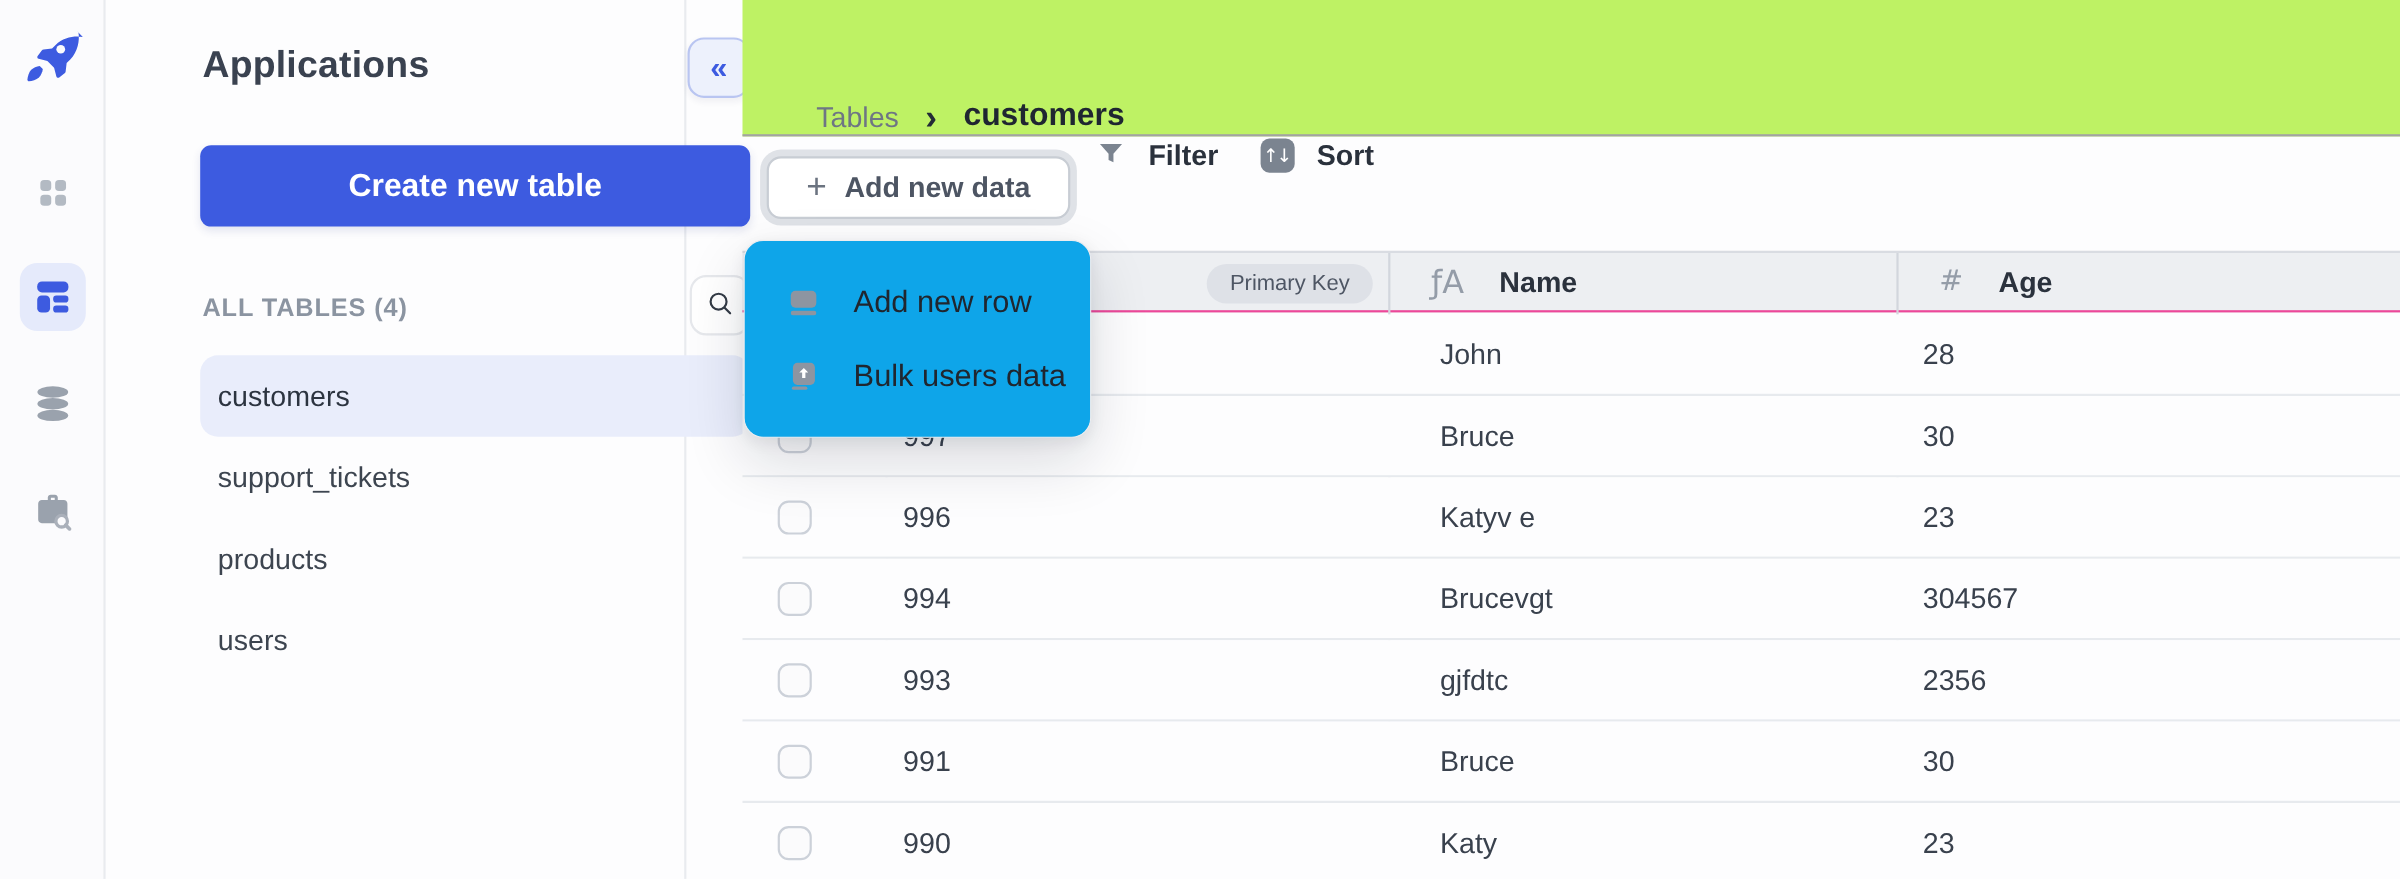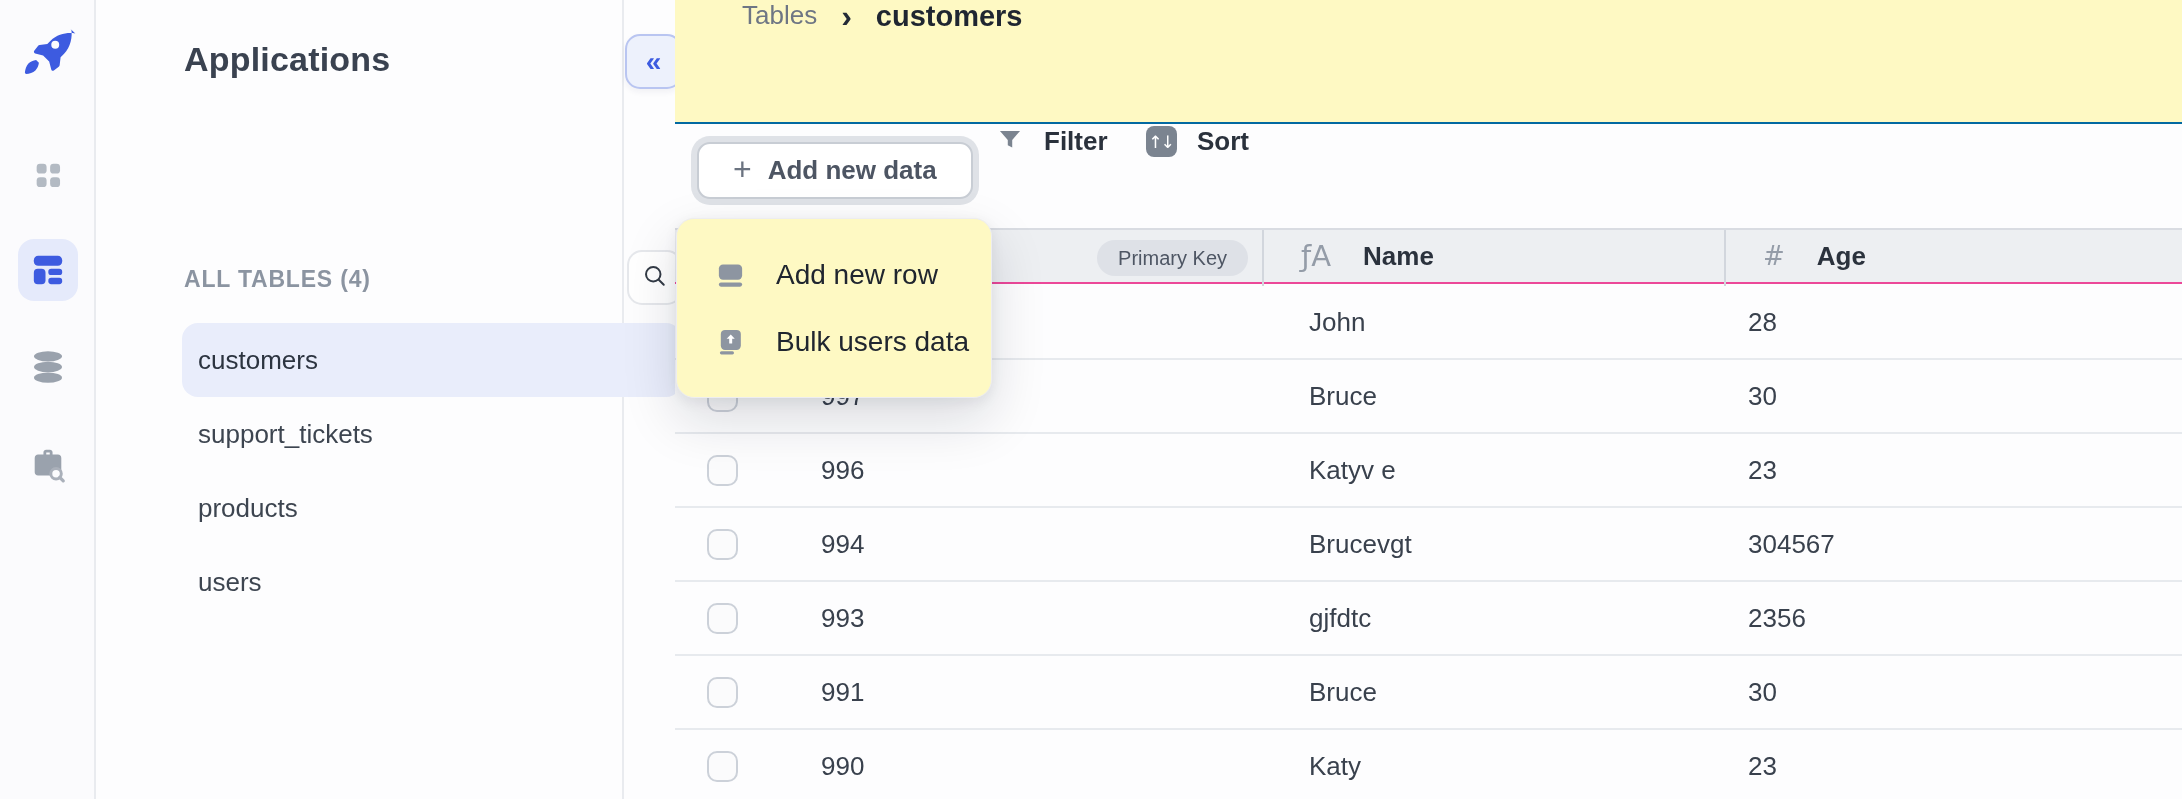--- a/index.html
+++ b/index.html
@@ -61,22 +61,22 @@
     height: 74px; border-radius: 16px; display: flex; align-items: center;
     padding-left: 16px; font-size: 26px; color: #3d4550; cursor: pointer;
   }
   .table-item.selected { background: #e9edfb; color: #2c3440; }
 
   
   .main { position: absolute; left: 675px; top: 0; width: 1507px; height: 799px; }
 
   .breadcrumb-bar {
     position: absolute; left: 0; top: 0; width: 1507px; height: 124px;
-    background: #fef9c3; border-bottom: 2px solid #0369a1;
-    display: flex; align-items: flex-start; padding-left: 67px;
+    background: #bef264; border-bottom: 2px solid #a3a3a3;
+    display: flex; align-items: flex-end; padding-left: 67px;
   }
   .bc-parent { font-size: 26px; color: #6e7684; }
   .bc-sep { font-size: 32px; font-weight: 700; color: #242b36; margin: 0 24px; line-height: 1; }
   .bc-current { font-size: 29px; font-weight: 700; color: #1f2631; }
 
   .toolbar { position: absolute; left: 0; top: 126px; width: 1507px; height: 102px; }
   .add-data-btn {
     position: absolute; left: 22px; top: 16px; height: 57px; padding: 0 34px;
     background: #ffffff; border: 2px solid #c8cdd4; border-radius: 13px;
     box-shadow: 0 0 0 6px #dfe2e7;
@@ -117,21 +117,21 @@
     border: 2px solid #ccd1d9; border-radius: 10px; background: #fbfbfc; cursor: pointer;
   }
   .cell { position: absolute; top: 0; height: 72px; display: flex; align-items: center; font-size: 26px; color: #39414d; }
   .cell.c-id   { left: 146px; width: 430px; }
   .cell.c-name { left: 634px; width: 430px; }
   .cell.c-age  { left: 1073px; width: 420px; }
 
   
   .add-menu {
     position: absolute; left: 1px; top: 218px; width: 316px; height: 180px;
-    background: #fef9c3; border: 1px solid #ededf0; border-radius: 18px;
+    background: #0ea5e9; border: 1px solid #ededf0; border-radius: 18px;
     box-shadow: 0 22px 55px rgba(15,23,42,.14), 0 4px 14px rgba(15,23,42,.07);
     padding-top: 22px; z-index: 20;
   }
   .menu-item {
     height: 67px; display: flex; align-items: center; gap: 30px;
     padding-left: 38px; cursor: pointer;
   }
   .menu-item .m-label { font-size: 28px; font-weight: 500; color: #20262f; }
   .menu-icon { width: 31px; height: 31px; flex: 0 0 31px; }
 </style>
@@ -178,20 +178,21 @@
         <path d="M18.7 20.2l2 2" stroke="#aab0ba" stroke-width="1.9" stroke-linecap="round"></path>
       </svg>
     </button>
   </aside>
 
   <aside class="sidebar">
     <h1 class="sidebar-title">Applications</h1>
     <button class="collapse-btn">
       <span>«</span>
     </button>
+    <button class="create-btn">Create new table</button>
     <div class="section-label">ALL TABLES (4)</div>
     <button class="search-btn">
       <span>
         <svg viewBox="0 0 24 24" width="28" height="28" fill="none" stroke="#333b46" stroke-width="1.7" stroke-linecap="round" aria-hidden="true">
           <circle cx="10.5" cy="10.5" r="6.2"></circle>
             <path d="M15.2 15.2l4.3 4.3"></path>
         </svg>
       </span>
     </button>
     <nav class="table-list">

